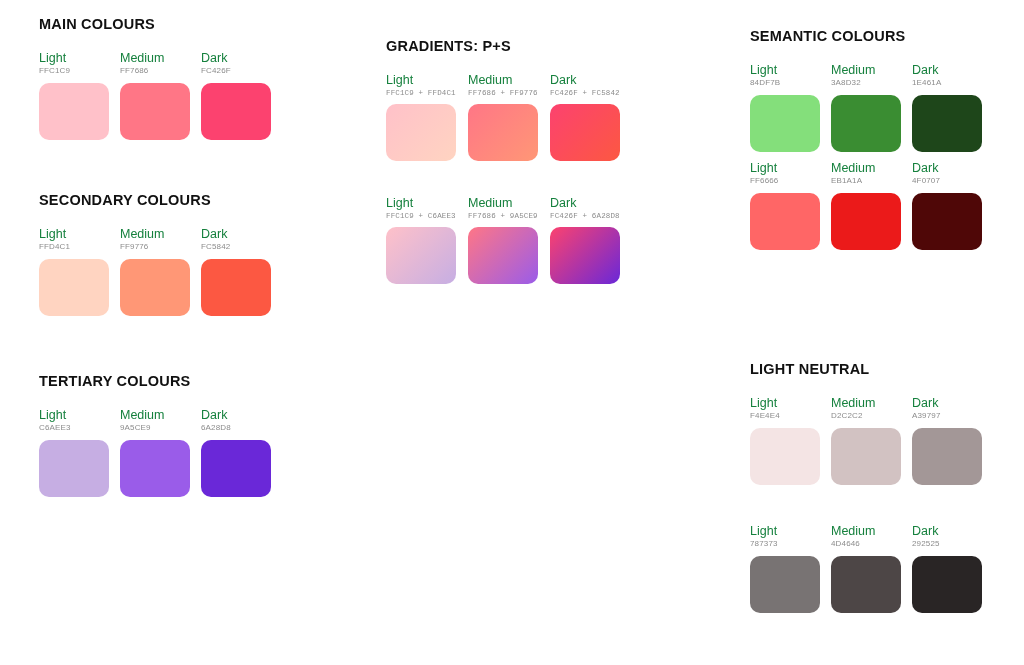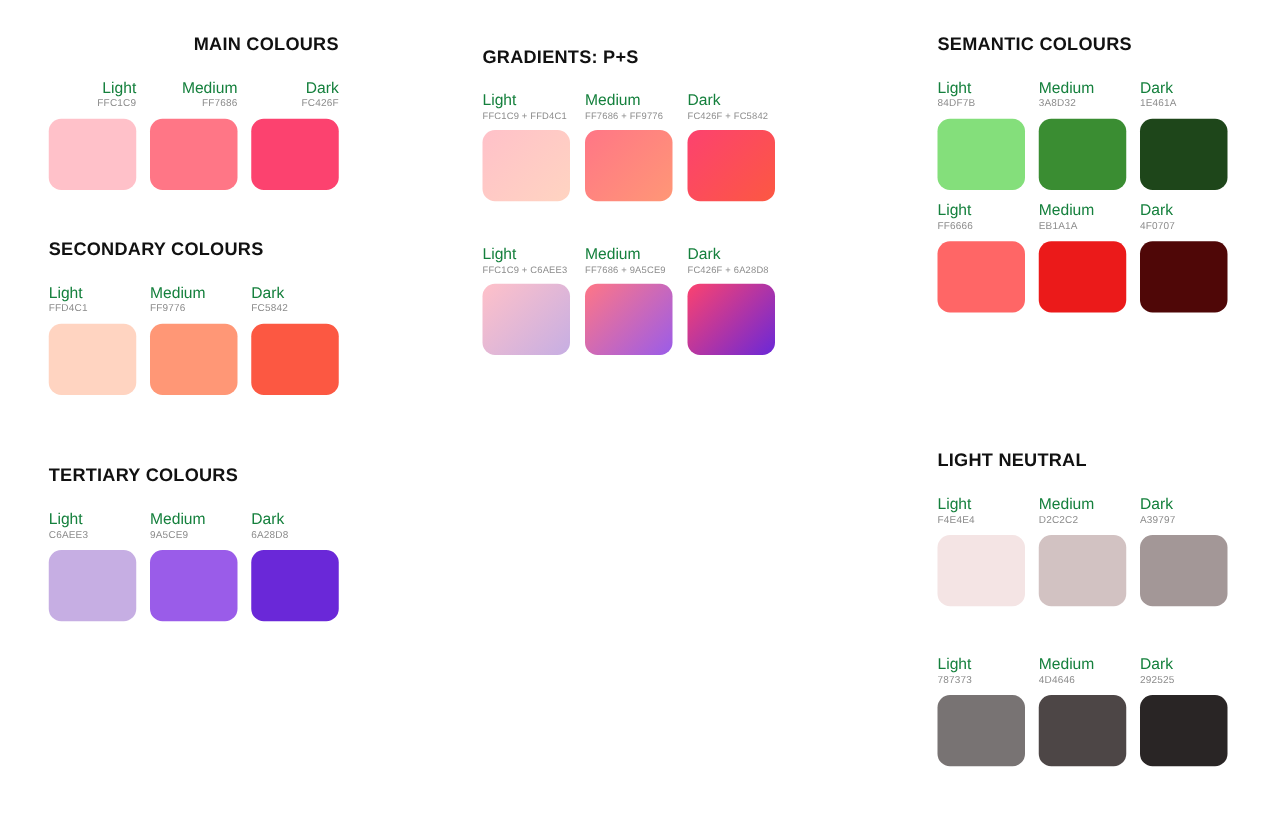--- a/index.html
+++ b/index.html
@@ -63,30 +63,30 @@
   }
   .swatch-chip {
     width: 70px;
     height: 57px;
     border-radius: 10px;
   }
 
   
   .col-mid .swatch-row { gap: 12px; }
   .col-mid .swatch-cell { width: 70px; }
-  .col-mid .swatch-hex { font-size: 7.5px; }
+  .col-mid .swatch-hex { font-size: 7.5px; font-family: Liberation Mono, monospace; }
 
   .col-right .swatch-row { gap: 11px; }
 </style>
 </head>
 <body>
 
 <div class="board">
   <div class="column col-left">
-      <div class="group" style="top: 28px; text-align: right;">
+      <div class="group" style="top: 16px;">
         <h2 class="group-title">MAIN COLOURS</h2>
         <div class="swatch-row">
           <div class="swatch-cell">
             <div class="swatch-name">Light</div>
             <div class="swatch-hex">FFC1C9</div>
             <div class="swatch-chip" style="background-color: rgb(255, 193, 201);"></div>
           </div>
           <div class="swatch-cell">
             <div class="swatch-name">Medium</div>
             <div class="swatch-hex">FF7686</div>

